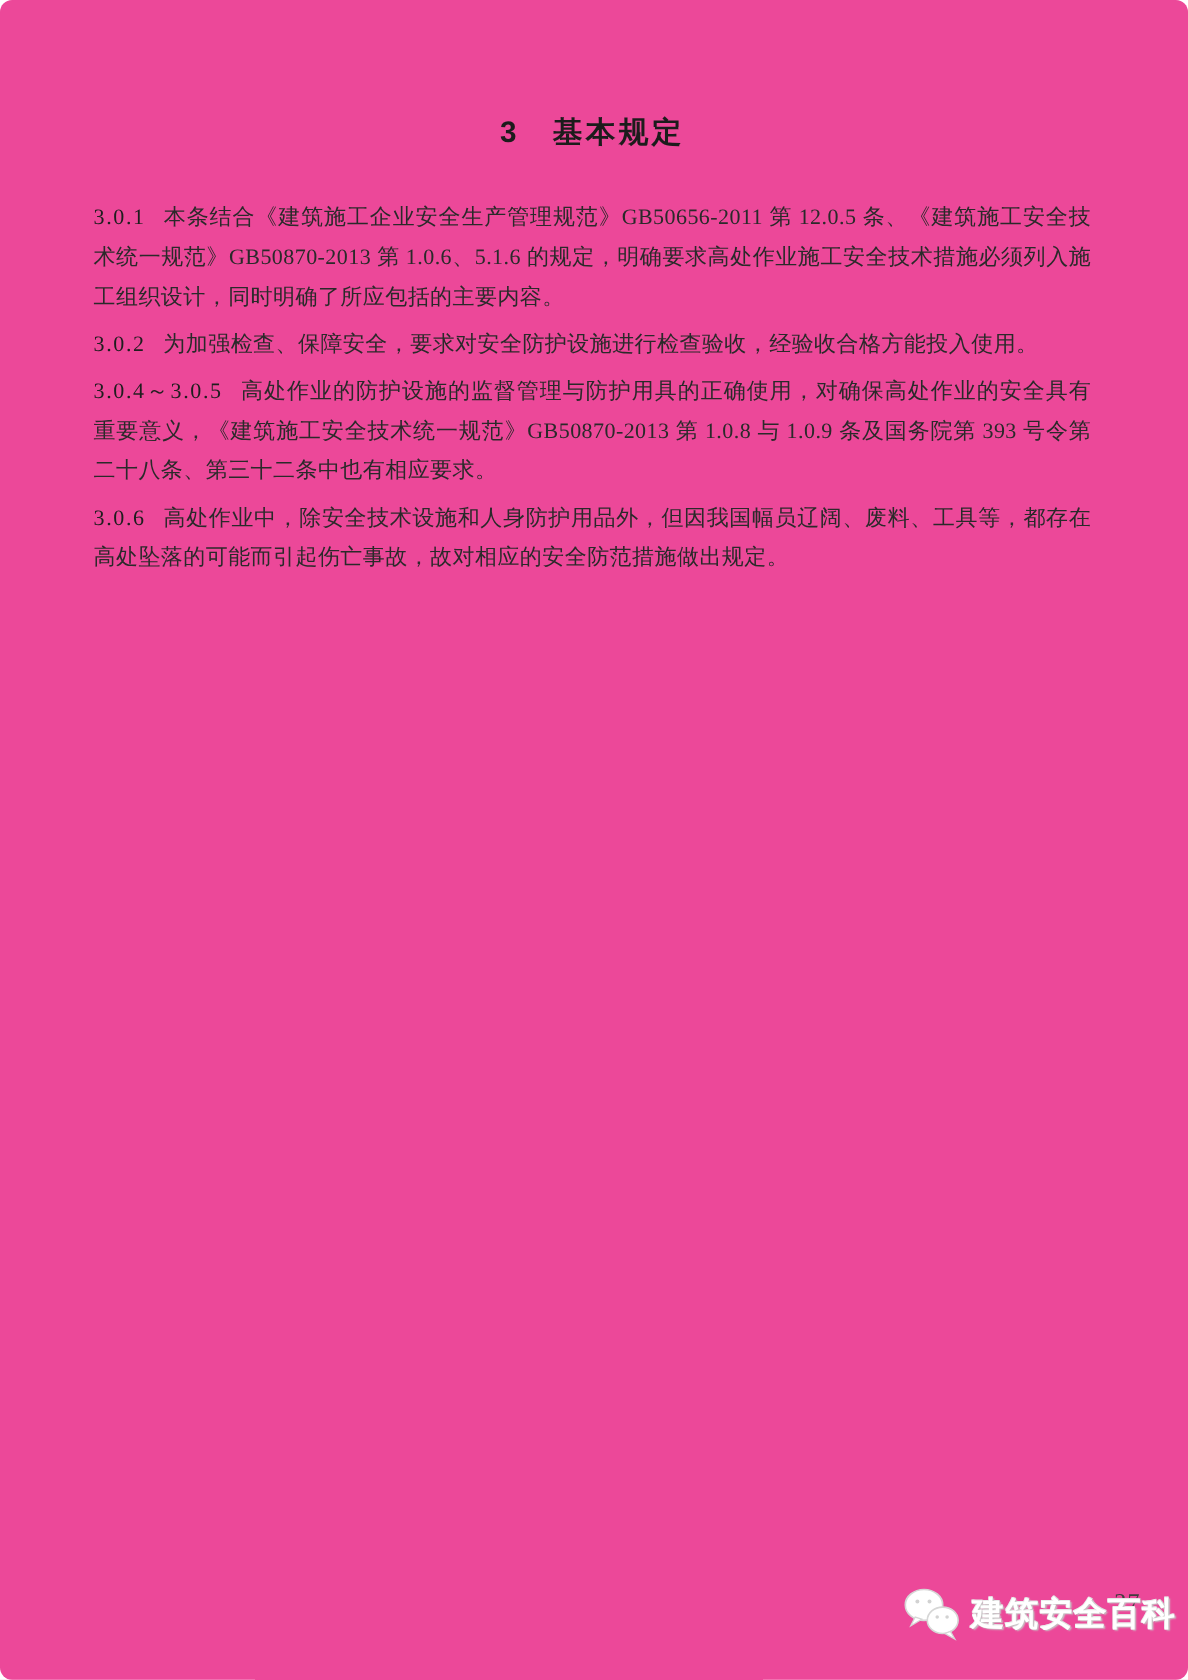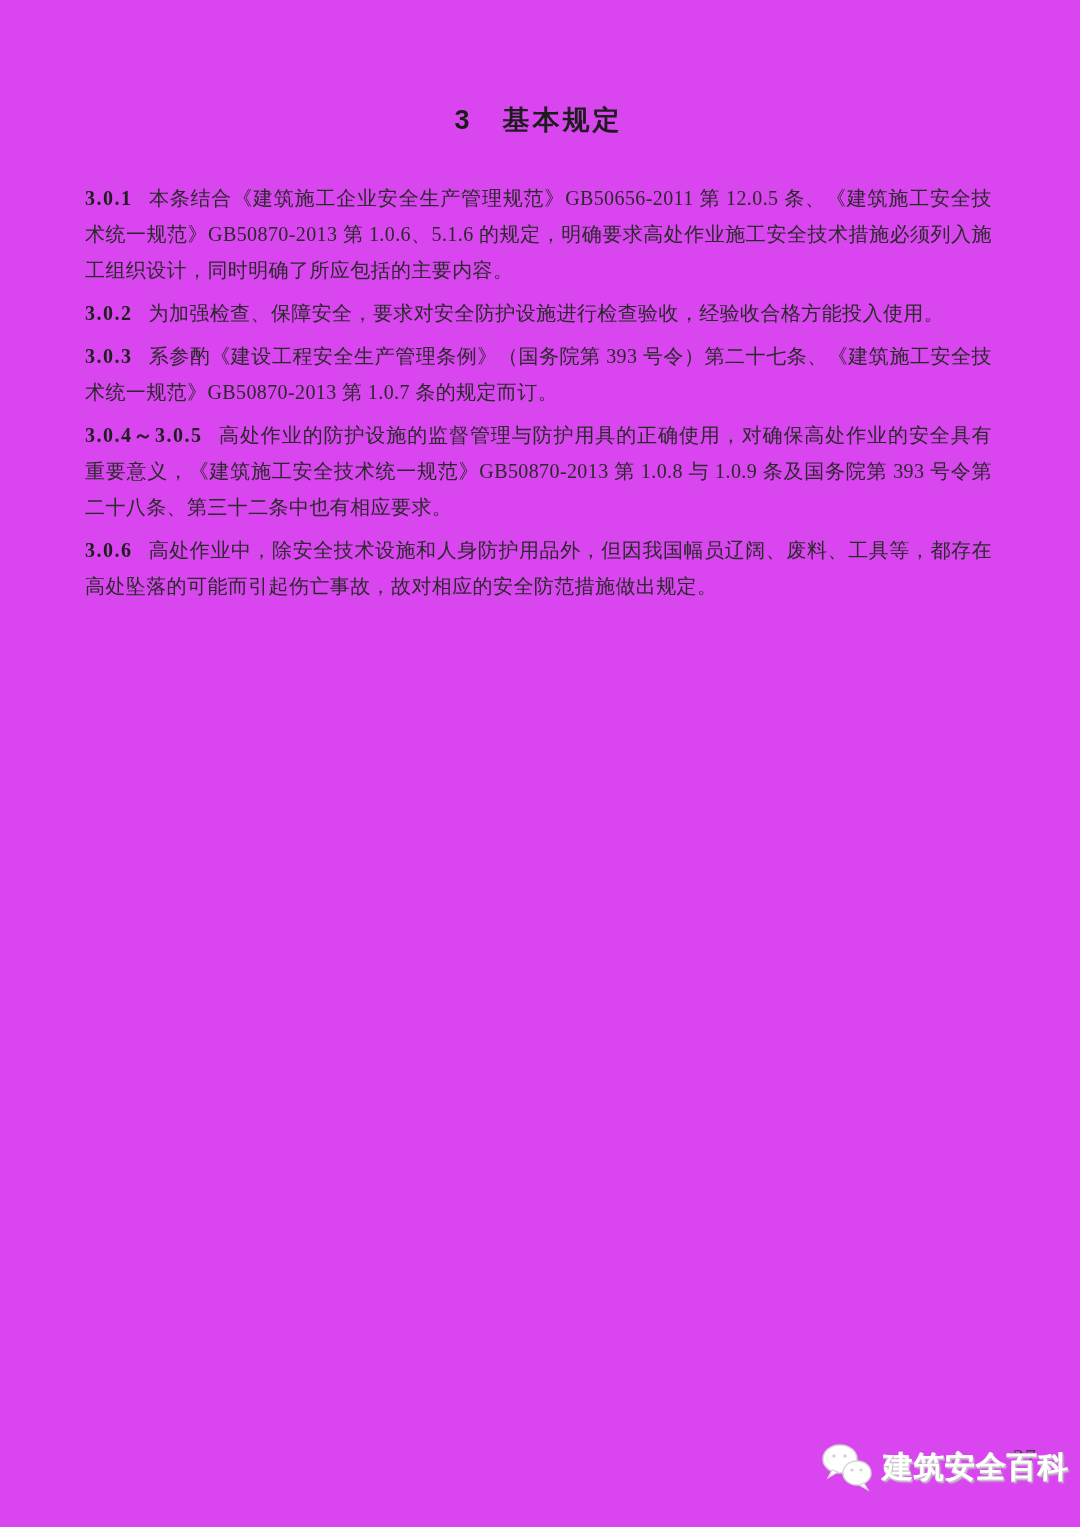--- a/index.html
+++ b/index.html
@@ -10,21 +10,22 @@
   body {
     width: 1080px;
     height: 1527px;
     position: relative;
     overflow: hidden;
     font-family: "Liberation Serif", "DejaVu Serif", serif;
   }
   .page {
     position: absolute;
     inset: 0;
-    background: #d946ef;
+    background: #ec4899;
+    border-radius: 11px;
   }
   .content {
     padding: 102px 88px 0 85px;
     color: #262626;
   }
   .doc-title {
     text-align: center;
     font-family: "Liberation Sans", "DejaVu Sans", sans-serif;
     font-size: 27px;
     font-weight: bold;
@@ -34,21 +35,21 @@
   }
   p.clause {
     font-size: 20px;
     line-height: 36px;
     text-align: justify;
     margin: 0 0 7px 0;
     letter-spacing: 0.4px;
     color: #2a2a2a;
   }
   p.clause .num {
-    font-weight: bold;
+    font-weight: normal;
     color: #1e1e1e;
     padding-right: 16px;
     letter-spacing: 1.5px;
     white-space: nowrap;
   }
   p.clause.cont {
     text-indent: 2em;
   }
   
   .page-number {
@@ -91,21 +92,20 @@
 <div class="page">
   <div class="content">
 
     <h1 class="doc-title">3　基本规定</h1>
 
     <p class="clause"><span class="num">3.0.1</span><span>本条结合《建筑施工企业安全生产管理规范》GB50656-2011 第 12.0.5 条、《建筑施工安全技术统一规范》GB50870-2013 第 1.0.6、5.1.6 的规定，明确要求高处作业施工安全技术措施必须列入施工组织设计，同时明确了所应包括的主要内容。</span></p>
 
 
     <p class="clause"><span class="num">3.0.2</span><span>为加强检查、保障安全，要求对安全防护设施进行检查验收，经验收合格方能投入使用。</span></p>
 
-    <p class="clause"><span class="num">3.0.3</span><span>系参酌《建设工程安全生产管理条例》（国务院第 393 号令）第二十七条、《建筑施工安全技术统一规范》GB50870-2013 第 1.0.7 条的规定而订。</span></p>
 
     <p class="clause"><span class="num">3.0.4～3.0.5</span><span>高处作业的防护设施的监督管理与防护用具的正确使用，对确保高处作业的安全具有重要意义，《建筑施工安全技术统一规范》GB50870-2013 第 1.0.8 与 1.0.9 条及国务院第 393 号令第二十八条、第三十二条中也有相应要求。</span></p>
 
     <p class="clause"><span class="num">3.0.6</span><span>高处作业中，除安全技术设施和人身防护用品外，但因我国幅员辽阔、废料、工具等，都存在高处坠落的可能而引起伤亡事故，故对相应的安全防范措施做出规定。</span></p>
 
 
 
 
 
 

